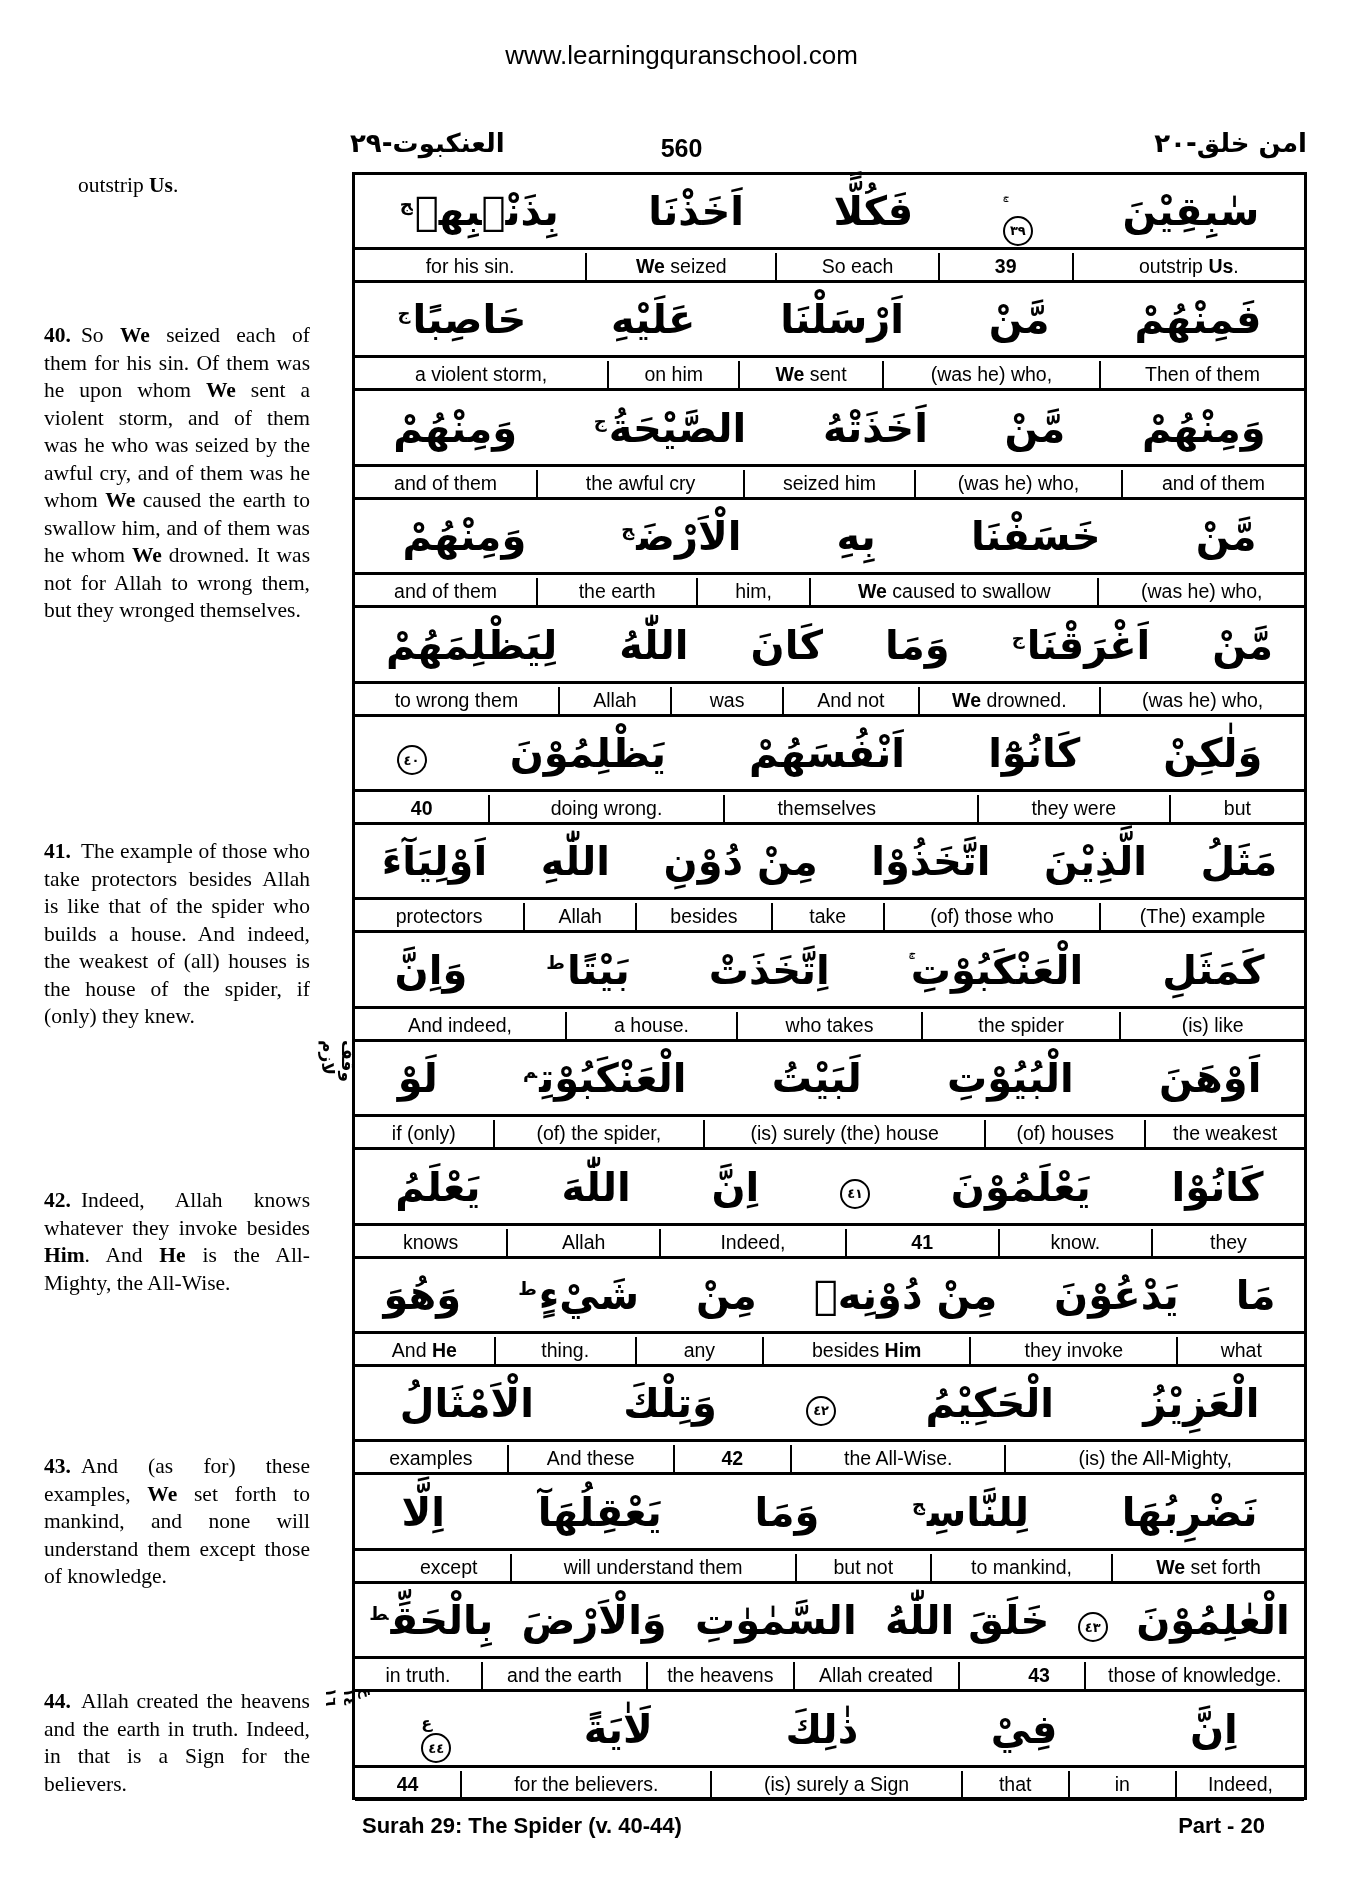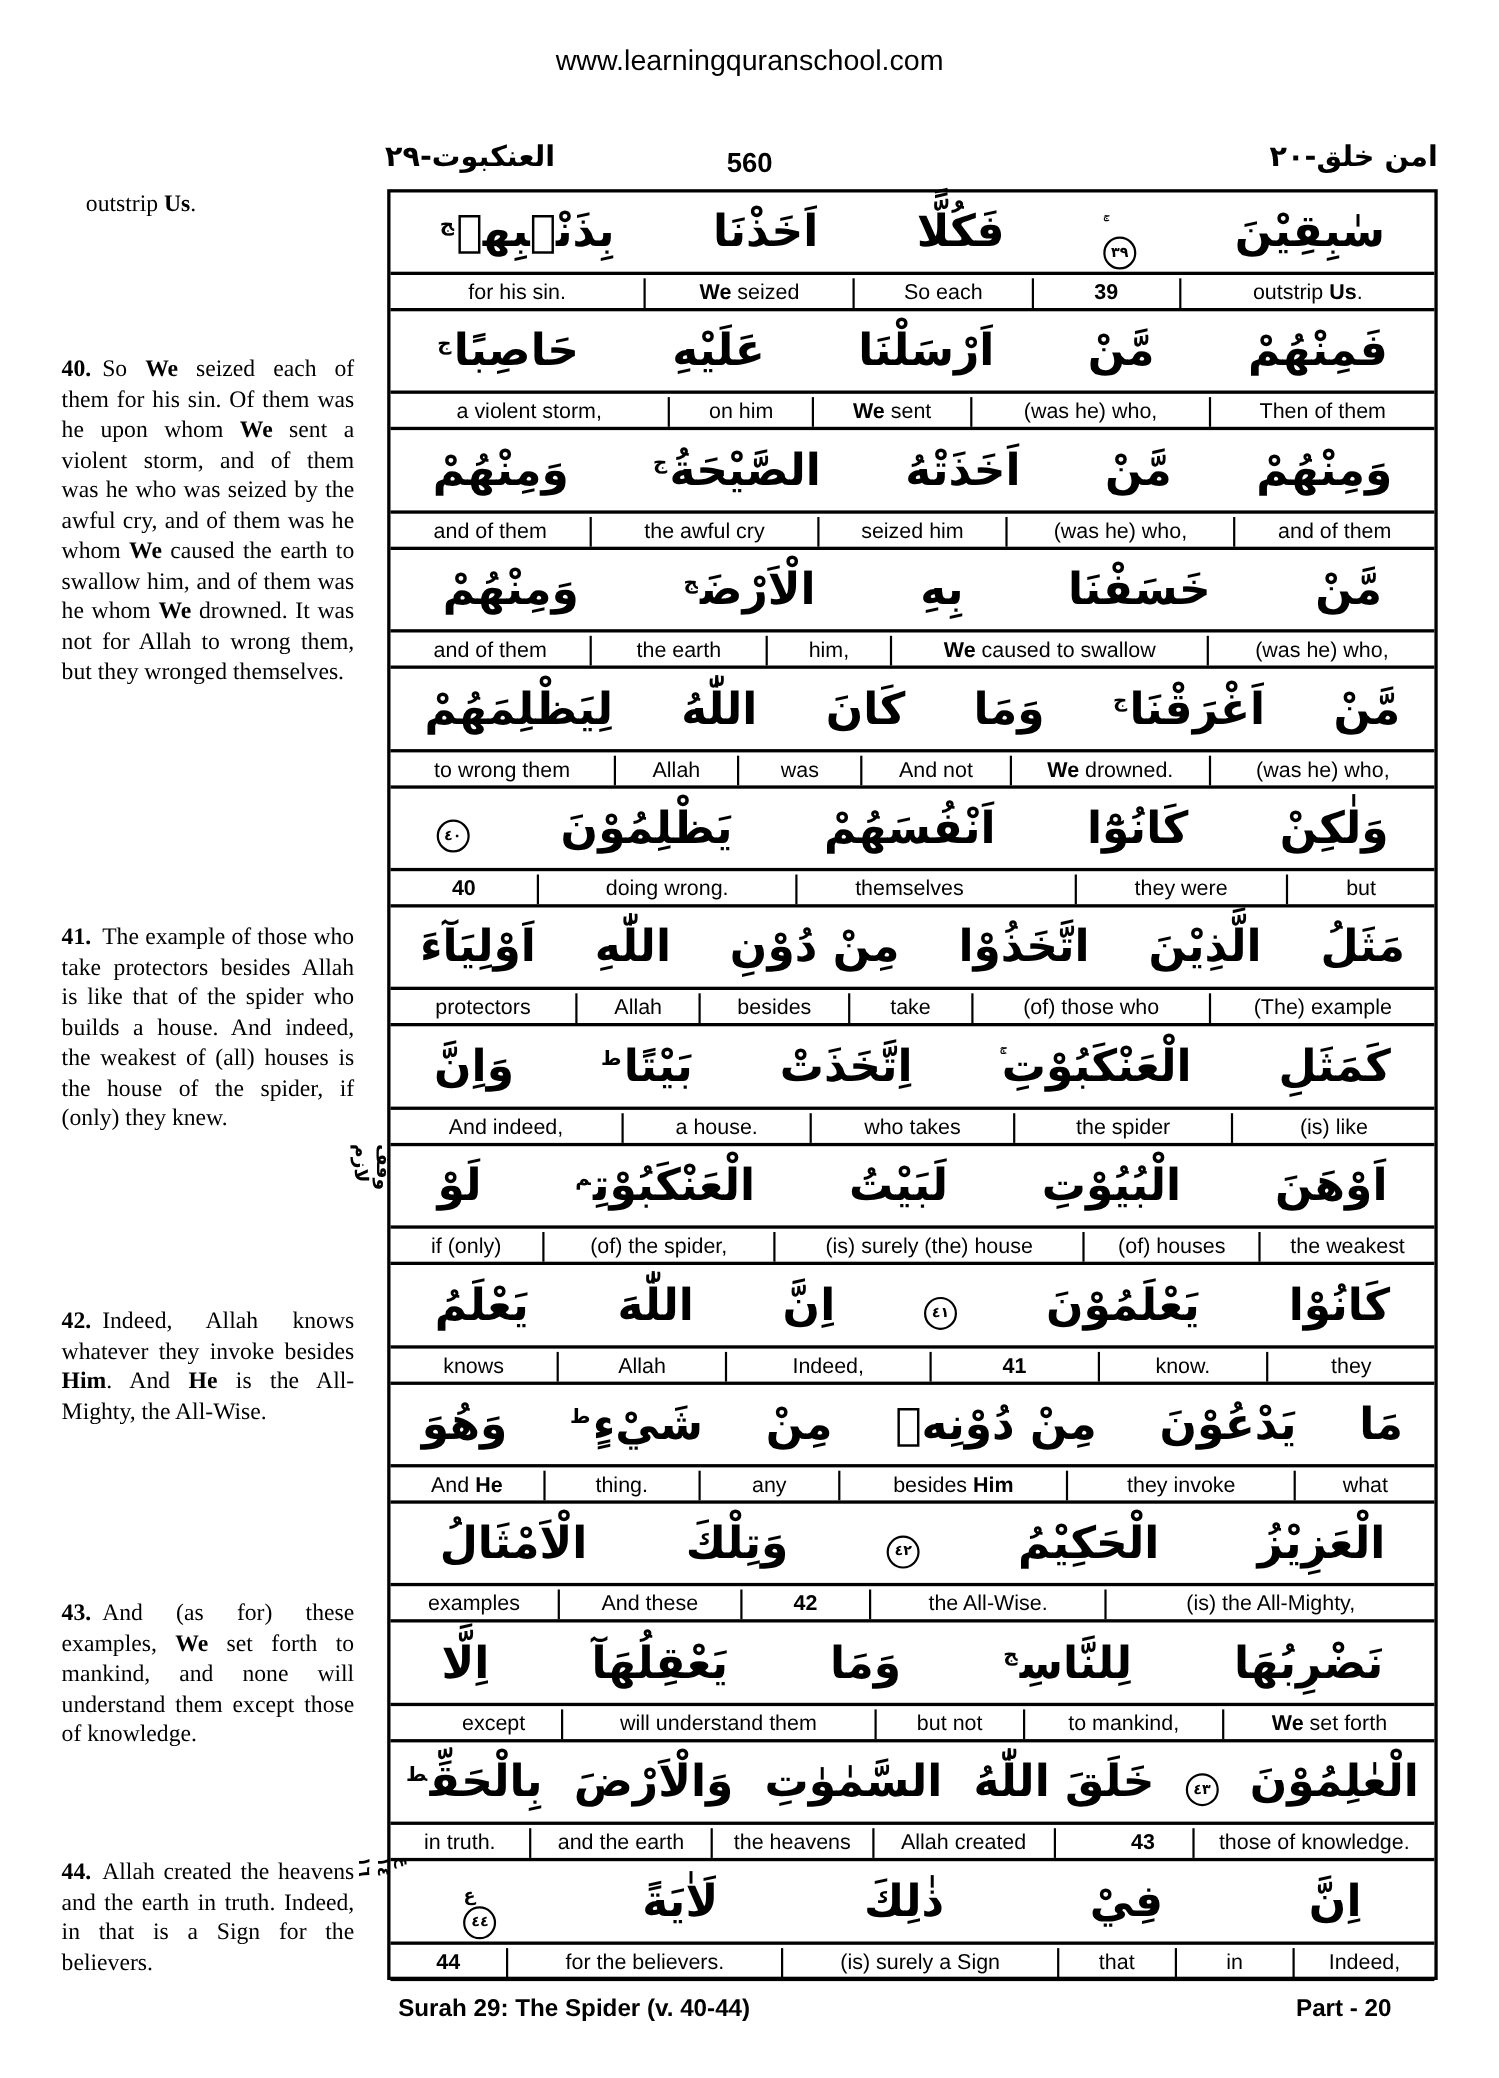--- a/index.html
+++ b/index.html
@@ -19,21 +19,21 @@
     font-family: "Liberation Sans", sans-serif; font-size: 25px; font-weight: bold;
   }
   .header-right-ar {
     position: absolute; top: 128px; right: 56px; width: 300px;
     font-family: "DejaVu Sans", sans-serif; font-size: 26px; font-weight: bold; direction: rtl; text-align: right;
   }
 
   
   .translation-col { position: absolute; left: 0; top: 0; width: 340px; }
   .verse-block {
-    position: absolute; left: 56px; width: 266px;
+    position: absolute; left: 44px; width: 266px;
     font-family: "Liberation Serif", serif; font-size: 21.5px; line-height: 27.5px;
     text-align: justify; text-align-last: left;
   }
   .verse-block .num { font-weight: bold; margin-right: 10px; }
   .verse-block .body-text { }
   .verse-block b { font-weight: bold; }
 
   .margin-mark {
     position: absolute; font-family: "DejaVu Sans", sans-serif; font-size: 17px; font-weight: bold;
     writing-mode: vertical-rl;

